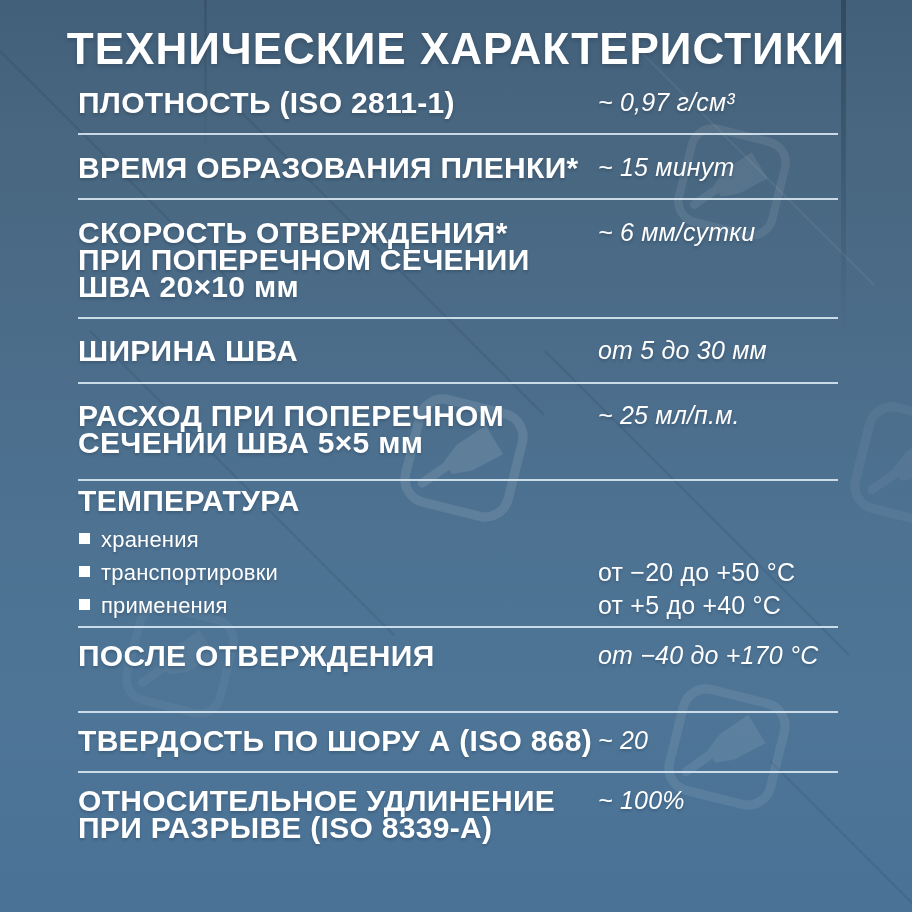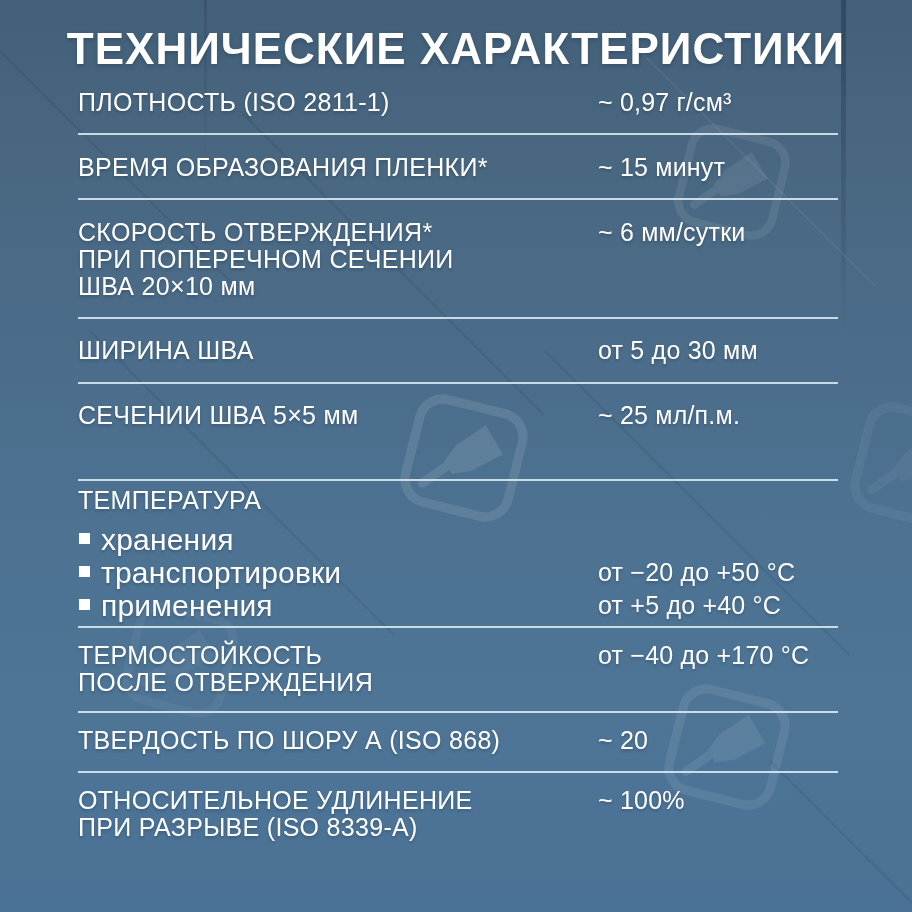--- a/index.html
+++ b/index.html
@@ -21,35 +21,36 @@
   .title{
     position:absolute;left:0;right:0;top:24px;
     text-align:center;color:#fff;
     font-size:44px;font-weight:bold;letter-spacing:1px;
     text-shadow:0 2px 4px rgba(10,25,40,.25);
     white-space:nowrap;
   }
   .row{position:absolute;left:0;right:0;color:#fff;}
   .label{
     position:absolute;left:78px;top:0;
-    font-size:25px;font-weight:normal;line-height:27px;letter-spacing:.3px;
+    font-size:30px;font-weight:bold;line-height:27px;letter-spacing:.3px;
     text-shadow:0 2px 3px rgba(10,25,40,.22);
     white-space:nowrap;
   }
   .value{
     position:absolute;left:598px;top:0;
     font-size:25px;font-weight:normal;line-height:27px;letter-spacing:.2px;
     text-shadow:0 2px 3px rgba(10,25,40,.22);
     white-space:nowrap;
+    font-style:italic;
   }
   .temp-line{position:absolute;left:0;right:0;height:33px;}
   .bullet{position:absolute;left:79px;top:9px;width:11px;height:11px;background:#fff;}
   .temp-name{
     position:absolute;left:101px;top:0;
-    font-size:30px;line-height:31px;letter-spacing:.2px;color:#fff;
+    font-size:22px;line-height:31px;letter-spacing:.2px;color:#fff;
     text-shadow:0 2px 3px rgba(10,25,40,.22);white-space:nowrap;
   }
   .temp-value{
     position:absolute;left:598px;top:0;
     font-size:25px;line-height:31px;letter-spacing:.2px;color:#fff;
     text-shadow:0 2px 3px rgba(10,25,40,.22);white-space:nowrap;
   }
   .divider{position:absolute;left:78px;width:760px;height:2px;background:rgba(224,238,248,.85);}
   .footnote{
     position:absolute;left:78px;top:861px;
@@ -128,20 +129,21 @@
   <div class="row" style="top:337px;">
     <div class="label">
       <div>ШИРИНА ШВА</div>
     </div>
     <div class="value">от 5 до 30 мм</div>
   </div>
   <div class="divider" style="top:382px;"></div>
 
   <div class="row" style="top:402px;">
     <div class="label">
+      <div>РАСХОД ПРИ ПОПЕРЕЧНОМ</div>
       <div>СЕЧЕНИИ ШВА 5×5 мм</div>
     </div>
     <div class="value">~ 25 мл/п.м.</div>
   </div>
   <div class="divider" style="top:479px;"></div>
 
   <div class="row" style="top:487px;">
     <div class="label">
       <div>ТЕМПЕРАТУРА</div>
     </div>
@@ -157,21 +159,20 @@
     <div class="temp-line" style="top:103px;">
       <span class="bullet"></span>
       <span class="temp-name">применения</span>
       <span class="temp-value">от +5 до +40 °C</span>
     </div>
   </div>
   <div class="divider" style="top:626px;"></div>
 
   <div class="row" style="top:642px;">
     <div class="label">
-      <div>ТЕРМОСТОЙКОСТЬ</div>
       <div>ПОСЛЕ ОТВЕРЖДЕНИЯ</div>
     </div>
     <div class="value">от −40 до +170 °C</div>
   </div>
   <div class="divider" style="top:711px;"></div>
 
   <div class="row" style="top:727px;">
     <div class="label">
       <div>ТВЕРДОСТЬ ПО ШОРУ А (ISO 868)</div>
     </div>

